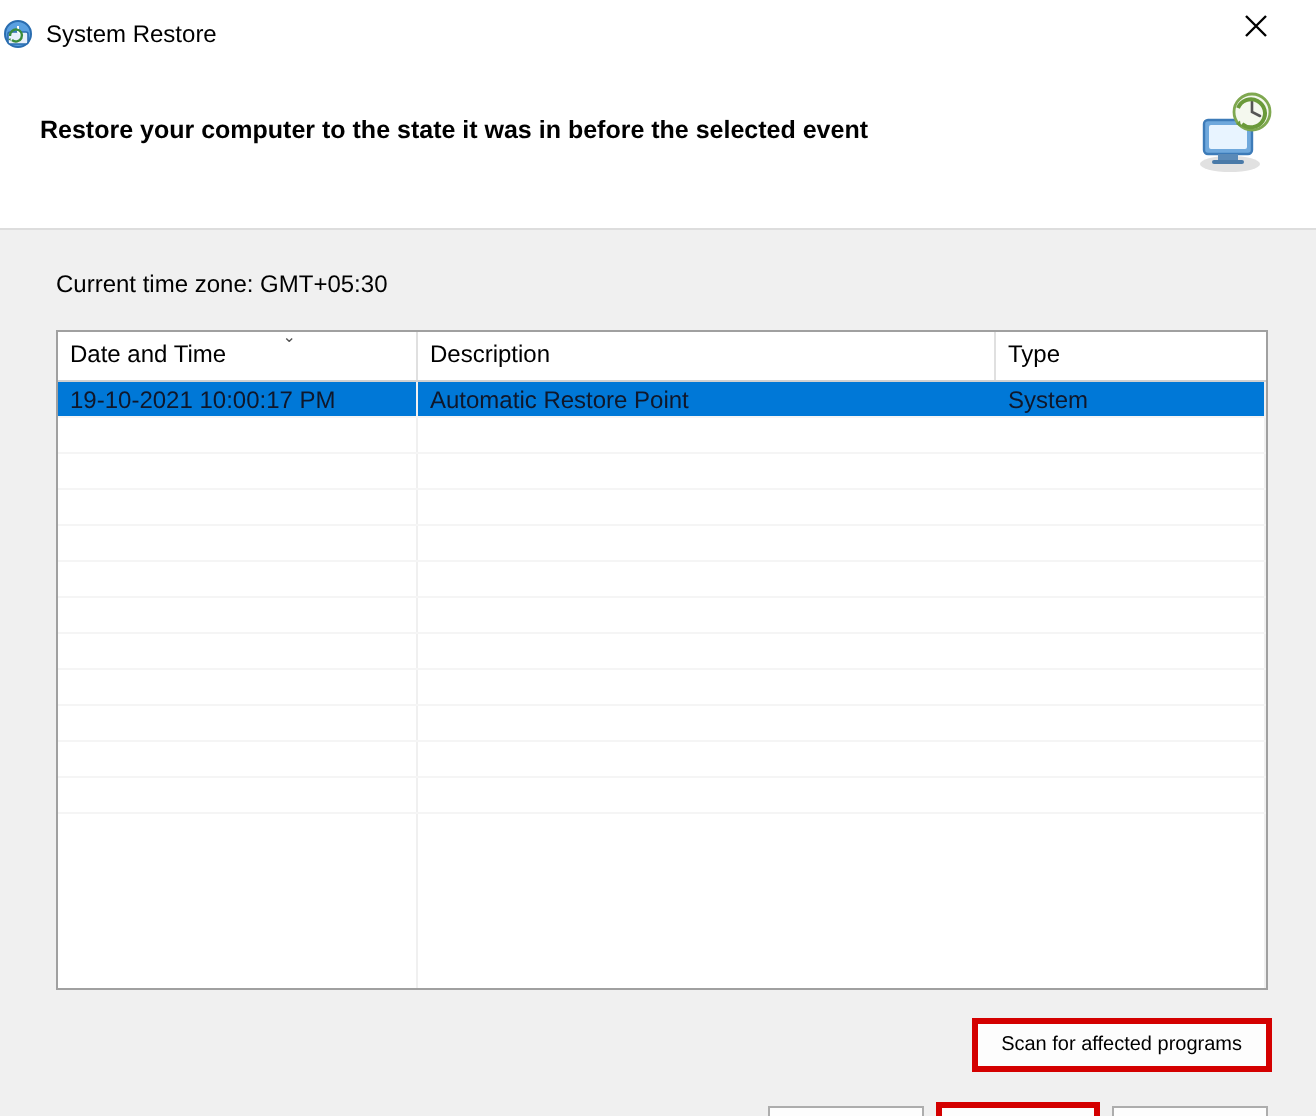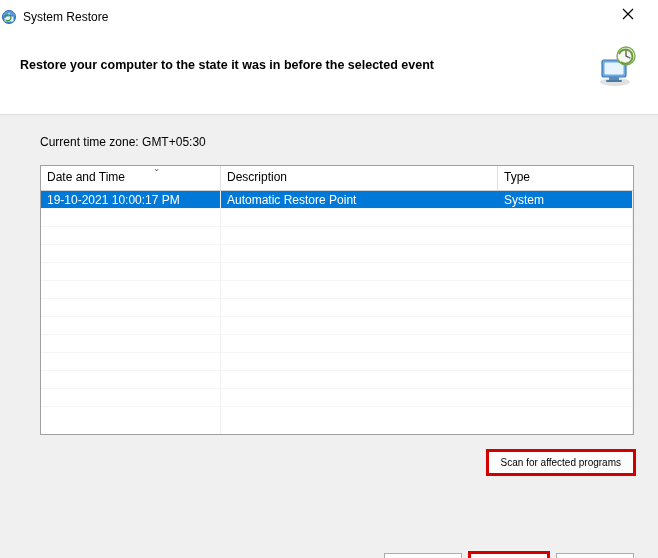--- a/index.html
+++ b/index.html
@@ -46,28 +46,28 @@
   }
   .header .headline {
     font-weight: bold;
     font-size: 12.5px;
     color: #000;
     flex: 1;
   }
   .header .hero-icon { width: 46px; height: 46px; margin-left: 12px; }
   .content {
     background: #f0f0f0;
-    padding: 20px 24px 12px 40px;
+    padding: 20px 24px 12px 28px;
     height: 420px;
   }
   .tz-line { font-size: 12px; color: #000; margin-bottom: 16px; }
   .grid {
     background: #fff;
     border: 1px solid #a0a0a0;
-    height: 270px;
+    height: 330px;
     overflow: hidden;
     display: flex;
     flex-direction: column;
   }
   .grid-header {
     display: flex;
     border-bottom: 1px solid #d0d0d0;
     background: #fff;
   }
   .gh-cell {
@@ -87,21 +87,21 @@
     right: 60px;
     font-size: 8px;
     color: #555;
   }
   .grid-body { flex: 1; background: #fff; position: relative; }
   .row {
     display: flex;
     height: 18px;
     align-items: center;
   }
-  .row.selected { background: #0078d7; color: #ffffff; }
+  .row.selected { background: #0078d7; color: #0f172a; }
   .row .cell { padding: 1px 6px; font-size: 12px; }
   .row .cell.col-date { border-right: 1px solid transparent; }
   .grid-lines {
     position: absolute;
     inset: 0;
     pointer-events: none;
     display: flex;
   }
   .grid-lines .vline {
     border-right: 1px solid #f0f0f0;

